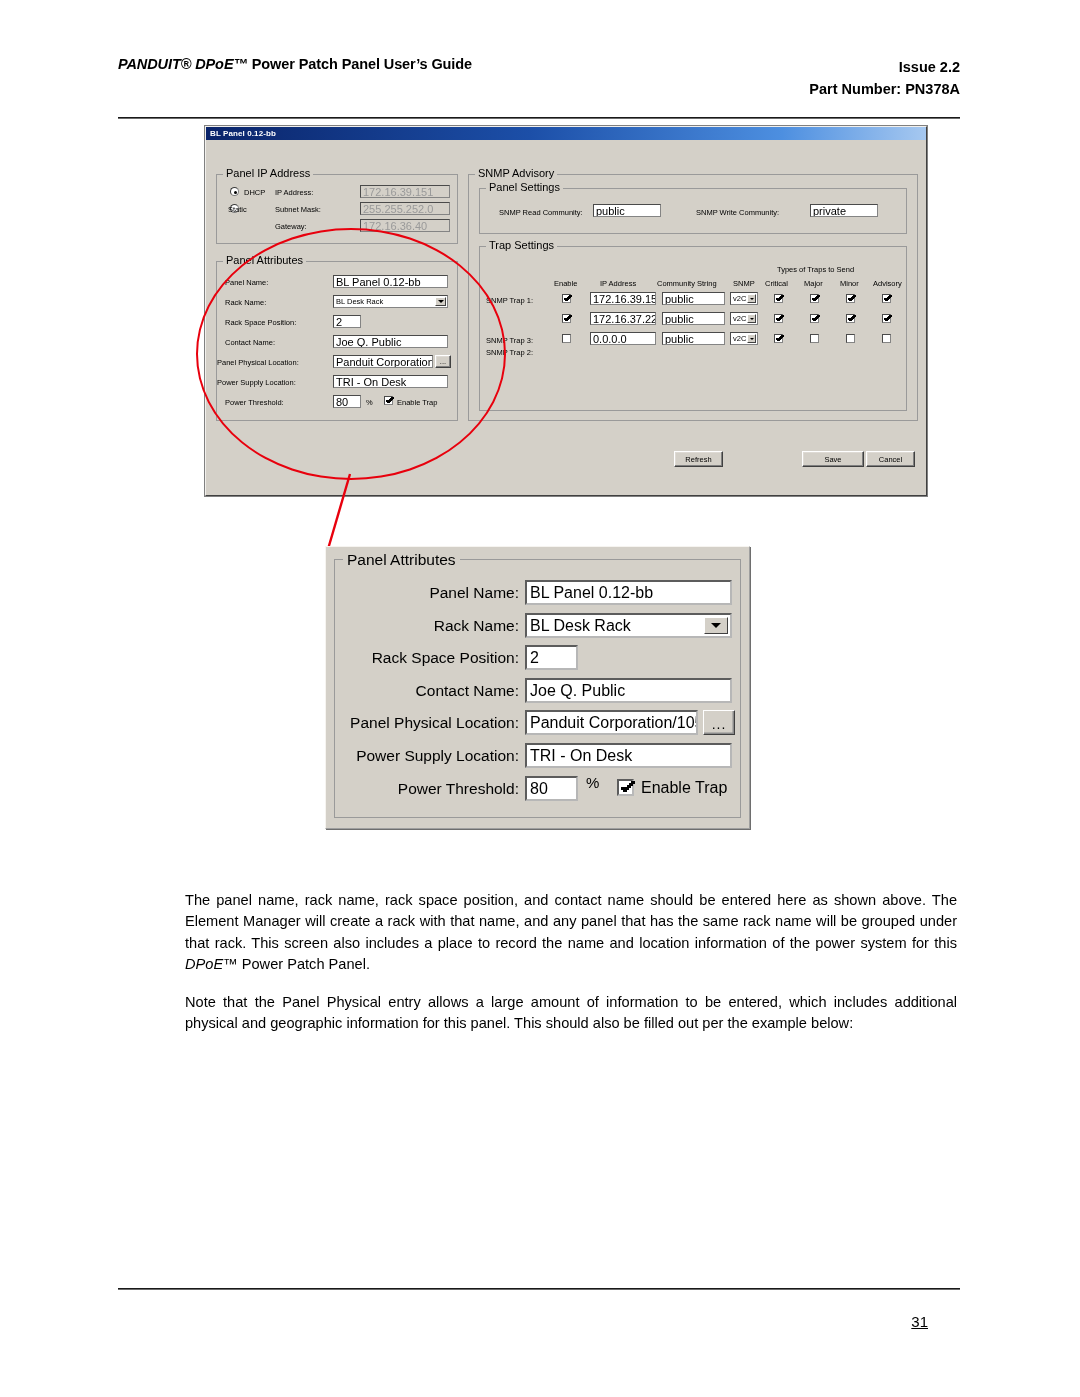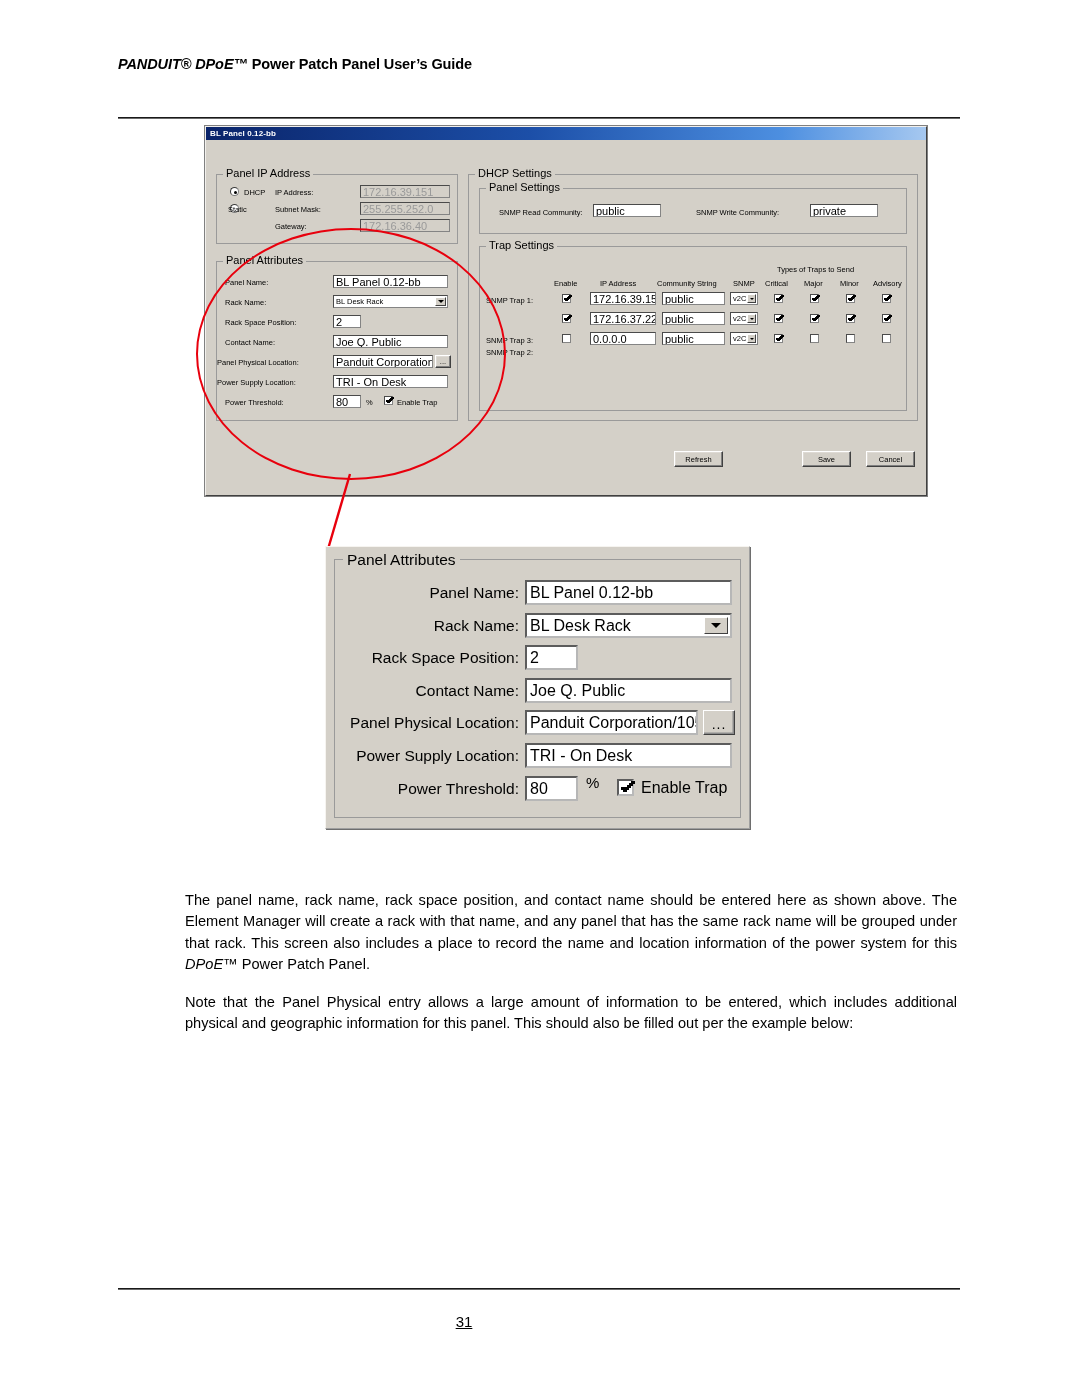--- a/index.html
+++ b/index.html
@@ -28,21 +28,21 @@
     position:absolute; left:118px; top:117px; width:842px; height:0;
     border-top:1.6px solid #1a1a1a; border-bottom:0.8px solid #6a6a6a;
   }
 
   
   #ftr-rule {
     position:absolute; left:118px; top:1288px; width:842px; height:0;
     border-top:1.6px solid #1a1a1a; border-bottom:0.8px solid #6a6a6a;
   }
   #page-number {
-    position:absolute; left:0; top:1313px; width:928px; text-align:center;
+    position:absolute; left:0; top:1313px; width:928px; text-align:right;
     font-size:15px;
     text-decoration:underline;
   }
 
   
   .win-dialog {
     position:absolute;
     background:#d4d0c8;
     border:1px solid #f2f0ec;
     border-right-color:#404040;
@@ -195,20 +195,24 @@
   #para1 { top:875px; }
   #para2 { top:977px; }
 </style>
 </head>
 <body>
 
 <div id="header">
   <div id="hdr-left">
     <span class="ital">PANDUIT® DPoE™</span><span> Power Patch Panel User’s Guide</span>
   </div>
+  <div id="hdr-right">
+    <div>Issue 2.2</div>
+    <div>Part Number: PN378A</div>
+  </div>
 </div>
 <div id="hdr-rule"></div>
 
 <div id="main-dialog" class="win-dialog">
   <div class="titlebar">
     <span>BL Panel 0.12-bb</span>
   </div>
   <div class="dlg-body">
 
     <div class="groupbox" style="left:10px; top:34px; width:242px; height:70px;">
@@ -258,21 +262,21 @@
       <div class="tbox" style="left:116px; top:113px; width:115px; height:13px;">TRI - On Desk</div>
 
       <span class="lbl r" style="left:8px; top:136px; width:104px;">Power Threshold:</span>
       <div class="tbox" style="left:116px; top:133px; width:28px; height:13px;">80</div>
       <span class="lbl" style="left:149px; top:136px;">%</span>
       <div class="cbox on" style="left:167px; top:134px;"></div>
       <span class="lbl" style="left:180px; top:136px;">Enable Trap</span>
     </div>
 
     <div class="groupbox" style="left:262px; top:34px; width:450px; height:247px;">
-      <span class="gb-title">DHCP Settings</span>
+      <span class="gb-title">SNMP Advisory</span>
 
       <div class="groupbox" style="left:10px; top:13px; width:428px; height:46px;">
         <span class="gb-title">Panel Settings</span>
         <span class="lbl" style="left:19px; top:19px;">SNMP Read Community:</span>
         <div class="tbox" style="left:113px; top:15px; width:68px; height:13px;">public</div>
         <span class="lbl" style="left:216px; top:19px;">SNMP Write Community:</span>
         <div class="tbox" style="left:330px; top:15px; width:68px; height:13px;">private</div>
       </div>
 
       <div class="groupbox" style="left:10px; top:71px; width:428px; height:165px;">
@@ -336,21 +340,21 @@
           </div>
           <div class="cbox on" style="left:294px; top:87px;"></div>
           <div class="cbox" style="left:330px; top:87px;"></div>
           <div class="cbox" style="left:366px; top:87px;"></div>
           <div class="cbox" style="left:402px; top:87px;"></div>
         </div>
       </div>
     </div>
 
     <div class="btn" style="left:468px; top:311px; width:49px; height:16px;">Refresh</div>
-    <div class="btn" style="left:596px; top:311px; width:49px; height:16px;">Save</div>
+    <div class="btn" style="left:596px; top:311px; width:62px; height:16px;">Save</div>
     <div class="btn" style="left:660px; top:311px; width:49px; height:16px;">Cancel</div>
   </div>
 </div>
 
 <div id="callout-ellipse"></div>
 <svg id="callout-line" viewBox="0 0 80 90" width="80" height="90">
   <line x1="50" y1="4" x2="26" y2="86" stroke="#e8000d" stroke-width="2.4"></line>
 </svg>
 
 <div id="zoom-dialog">

